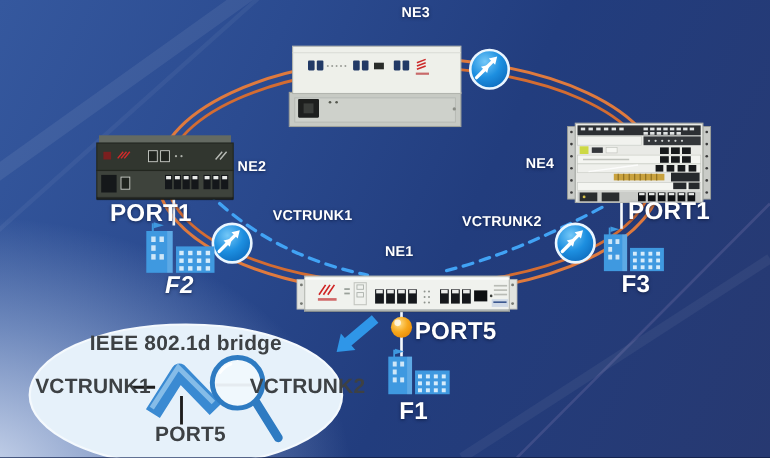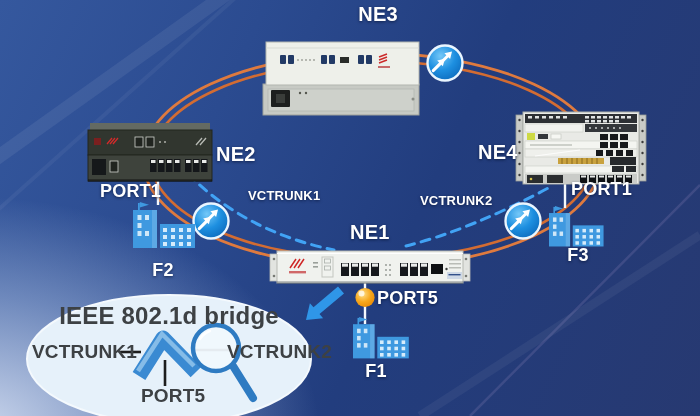--- a/index.html
+++ b/index.html
@@ -5,22 +5,22 @@
   html,body{margin:0;padding:0;background:#0e1c40;}
   .stage{
     position:relative;width:700px;height:416px;overflow:hidden;
     font-family:"Liberation Sans",sans-serif;
     background:
       radial-gradient(ellipse 560px 380px at -4% 104%, rgba(216,226,244,.95) 0%, rgba(172,192,226,.5) 36%, rgba(172,192,226,0) 62%),
       linear-gradient(115deg,#35589e 0%,#2b4b90 30%,#223d7e 58%,#273971 100%);
   }
   .stage svg{position:absolute;left:0;top:0;}
   .lbl{position:absolute;color:#fff;font-weight:600;text-shadow:0 1px 3px rgba(5,15,45,.65);letter-spacing:.2px;white-space:nowrap;}
-  .lbl.big{font-size:20px;}
-  .lbl.mid{font-size:18px;}
+  .lbl.big{font-size:13px;}
+  .lbl.mid{font-size:22px;}
   .lbl.small{font-size:13px;font-weight:700;}
   .lbl.center{text-align:center;}
   .dark{color:#3d4144;text-shadow:none;font-weight:600;}
 </style>
 </head>
 <body>
 
 <div class="stage">
 
 <svg width="700" height="416" viewBox="0 0 700 416">
@@ -372,22 +372,22 @@
 <div class="lbl big" style="left:478px;top:141px;text-align:center;">NE4</div>
 <div class="lbl big" style="left:350px;top:221px;">NE1</div>
 
 <div class="lbl small" style="left:248px;top:188px;">VCTRUNK1</div>
 <div class="lbl small" style="left:420px;top:193px;">VCTRUNK2</div>
 
 <div class="lbl mid" style="left:100px;top:181px;">PORT1</div>
 <div class="lbl mid" style="left:571px;top:179px;">PORT1</div>
 <div class="lbl mid" style="left:377px;top:288px;">PORT5</div>
 
-<div class="lbl mid center" style="left:145px;top:260px;width:36px;">F2</div>
+<div class="lbl mid center" style="left:145px;top:246px;width:36px;font-style:italic;">F2</div>
 <div class="lbl mid center" style="left:560px;top:245px;width:36px;">F3</div>
 <div class="lbl mid center" style="left:358px;top:361px;width:36px;">F1</div>
 
-<div class="lbl dark center" style="left:50px;top:302px;width:238px;font-size:24px;">IEEE 802.1d bridge</div>
+<div class="lbl dark center" style="left:50px;top:302px;width:238px;font-size:19px;">IEEE 802.1d bridge</div>
 <div class="lbl dark" style="left:32px;top:341px;font-size:19px;">VCTRUNK1</div>
 <div class="lbl dark" style="left:227px;top:341px;font-size:19px;">VCTRUNK2</div>
 <div class="lbl dark" style="left:141px;top:385px;font-size:19px;">PORT5</div>
 
 </div>
 
 </body></html>

